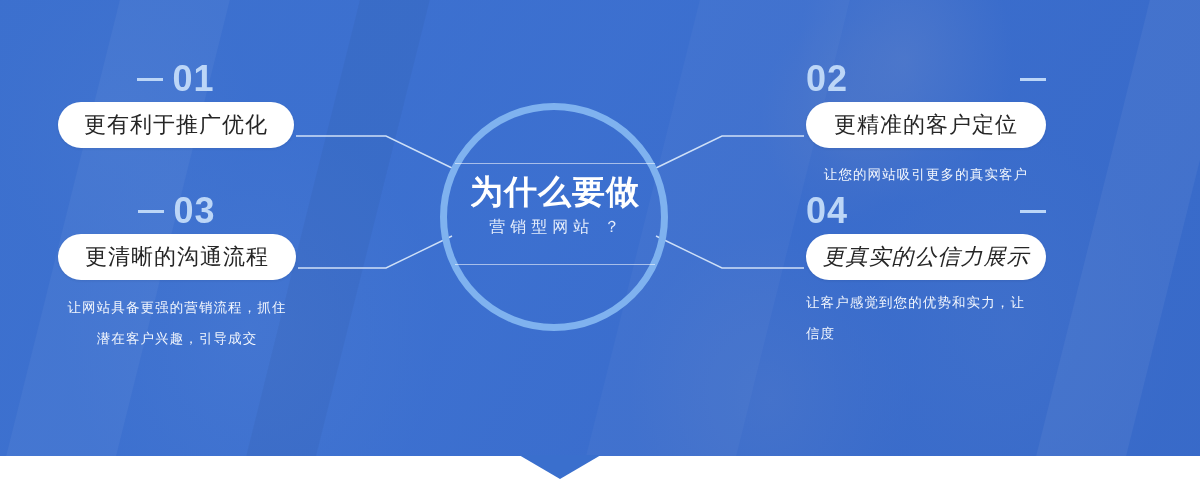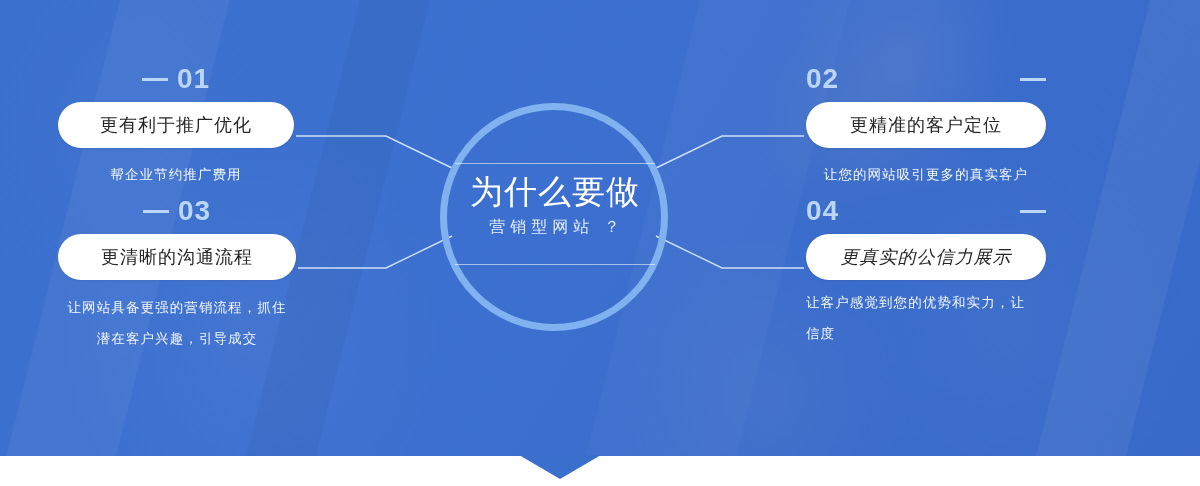--- a/index.html
+++ b/index.html
@@ -94,42 +94,42 @@
     text-align: center;
   }
   .center-rule {
     width: 200px;
     height: 1px;
     background: rgba(255,255,255,0.55);
   }
   .center-title {
     color: #ffffff;
     font-size: 33px;
-    font-weight: normal;
+    font-weight: bold;
     letter-spacing: 1px;
     line-height: 44px;
     margin-top: 6px;
     white-space: nowrap;
   }
   .center-sub {
     color: #e3ecfb;
     font-size: 16px;
     letter-spacing: 5px;
     line-height: 26px;
     margin-bottom: 24px;
     white-space: nowrap;
     padding-left: 4px;
   }
 
   
   .item {
     position: absolute;
   }
   .num {
-    font-size: 28px;
+    font-size: 36px;
     font-weight: bold;
     color: #bcd6f7;
     letter-spacing: 1px;
     line-height: 30px;
     height: 30px;
     display: flex;
     align-items: center;
     gap: 9px;
   }
   .num .dash {
@@ -140,21 +140,21 @@
   }
   .num.right { justify-content: space-between; }
   .pill {
     background: #ffffff;
     border-radius: 26px;
     height: 46px;
     display: flex;
     align-items: center;
     justify-content: center;
     color: #262626;
-    font-size: 18px;
+    font-size: 22px;
     letter-spacing: 1px;
     box-shadow: 0 1px 3px rgba(0,0,0,0.08);
     white-space: nowrap;
   }
   .desc {
     color: #f2f6fd;
     font-size: 13.5px;
     letter-spacing: 1.1px;
     line-height: 31px;
   }
@@ -217,21 +217,20 @@
   </div>
 
   <div class="item" id="item-01">
     <div class="num num-pad">
       <span class="dash"></span>
       <span>01</span>
     </div>
     <div class="pill">
       <span>更有利于推广优化</span>
     </div>
-    <div class="desc">帮企业节约推广费用</div>
   </div>
 
   <div class="item" id="item-03">
     <div class="num num-pad">
       <span class="dash"></span>
       <span>03</span>
     </div>
     <div class="pill">
       <span>更清晰的沟通流程</span>
     </div>

